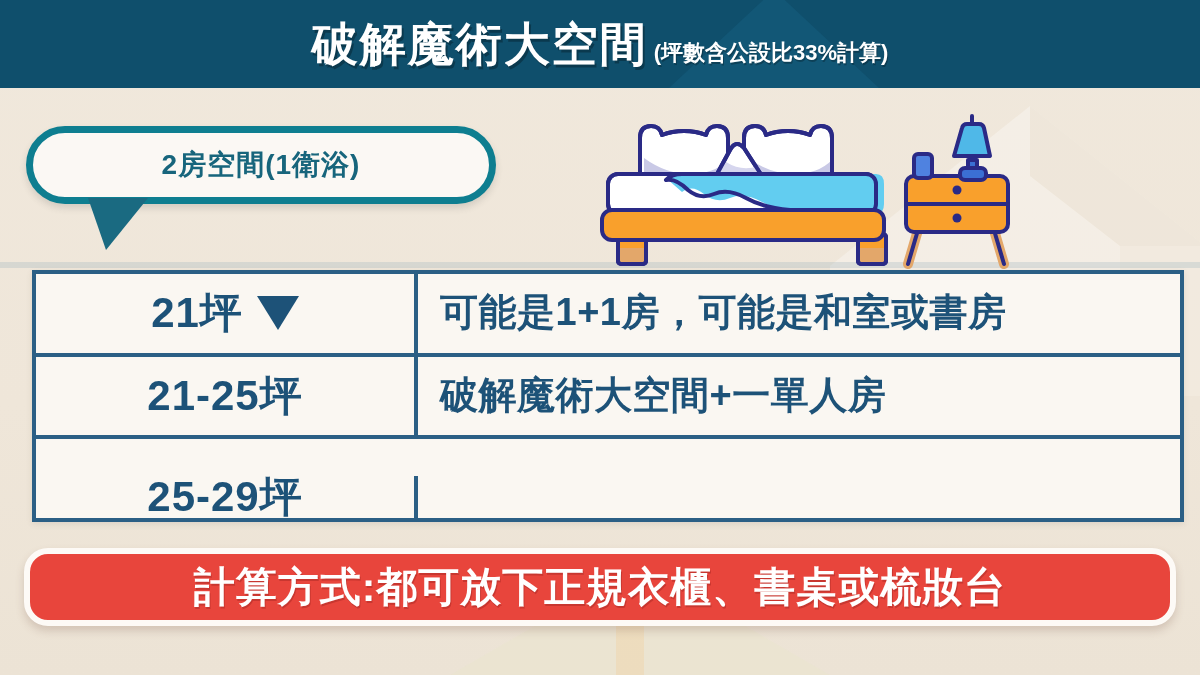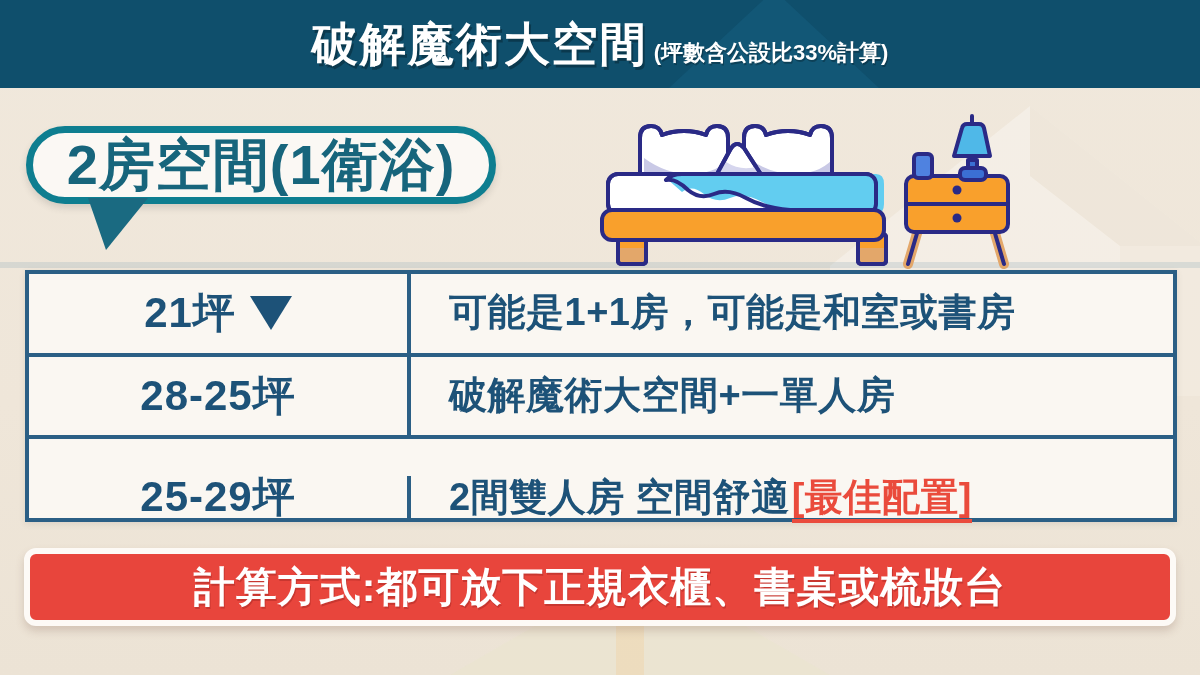--- a/index.html
+++ b/index.html
@@ -109,21 +109,21 @@
     border: 7px solid #0e7e90;
     background: #fbf8f4;
     border-radius: 42px;
     box-sizing: border-box;
     display: flex;
     align-items: center;
     justify-content: center;
     box-shadow: 0 4px 7px rgba(60,60,60,.16);
   }
   .badge-text {
-    font-size: 56px;
+    font-size: 28px;
     font-weight: 700;
     color: #17657c;
     letter-spacing: 1px;
     line-height: 1;
   }
   .badge-tail {
     position: absolute;
     left: 62px;
     top: 72px;
     width: 0;
@@ -138,21 +138,21 @@
     position: absolute;
     left: 596px;
     top: 104px;
     width: 430px;
     height: 170px;
   }
 
   
   .table {
     position: absolute;
-    left: 25px;
+    left: 32px;
     top: 270px;
     width: 1152px;
     height: 252px;
     border: 4px solid #2b5f85;
     box-sizing: border-box;
     background: #faf7f2;
     display: flex;
     flex-direction: column;
     box-shadow: 0 2px 6px rgba(90,80,70,.12);
   }
@@ -169,21 +169,21 @@
     border-right: 4px solid #2b5f85;
     display: flex;
     align-items: center;
     justify-content: center;
     box-sizing: border-box;
   }
   .cell-desc {
     flex: 1 1 auto;
     display: flex;
     align-items: center;
-    padding-left: 38px;
+    padding-left: 22px;
     box-sizing: border-box;
     min-width: 0;
   }
   .size-text {
     font-size: 42px;
     font-weight: 700;
     color: #1d5278;
     letter-spacing: 1px;
     line-height: 1;
     display: flex;
@@ -214,21 +214,21 @@
 
   
   .banner {
     position: absolute;
     left: 24px;
     top: 548px;
     width: 1152px;
     height: 78px;
     background: #e8453c;
     border: 6px solid #fdfaf6;
-    border-radius: 12px;
+    border-radius: 24px;
     box-sizing: border-box;
     display: flex;
     align-items: center;
     justify-content: center;
     box-shadow: 0 5px 9px rgba(120,80,70,.22);
   }
   .banner-text {
     font-size: 41px;
     font-weight: 700;
     color: #ffffff;
@@ -331,41 +331,36 @@
       <div class="cell-desc">
         <span class="desc-text">
           <span>可能是1+1房，可能是和室或書房</span>
         </span>
       </div>
     </div>
 
     <div class="row">
       <div class="cell-size">
         <span class="size-text">
-          <span>28-25坪</span>
+          <span>21-25坪</span>
         </span>
       </div>
       <div class="cell-desc">
         <span class="desc-text">
           <span>破解魔術大空間+一單人房</span>
         </span>
       </div>
     </div>
 
     <div class="row">
       <div class="cell-size">
         <span class="size-text">
           <span>25-29坪</span>
         </span>
       </div>
-      <div class="cell-desc">
-        <span class="desc-text">
-          <span>2間雙人房 空間舒適</span><span class="desc-highlight">[最佳配置]</span>
-        </span>
-      </div>
     </div>
 
   </div>
 
   <div class="banner">
     <span class="banner-text">計算方式:都可放下正規衣櫃、書桌或梳妝台</span>
   </div>
 
 </div>
 

